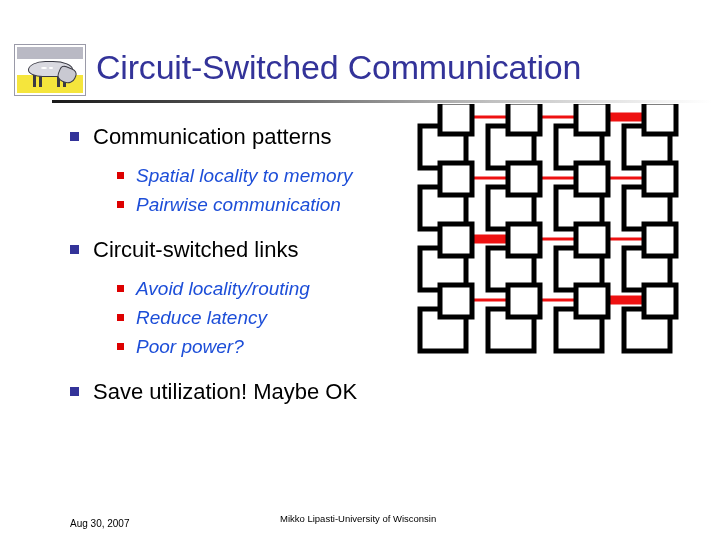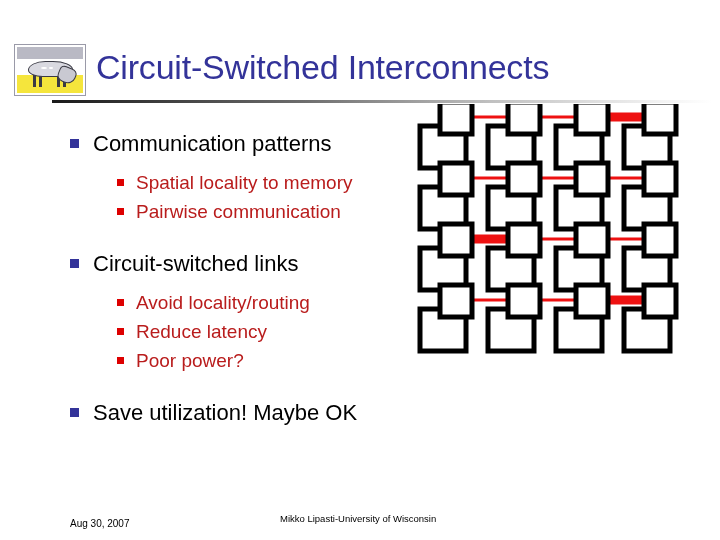--- a/index.html
+++ b/index.html
@@ -129,43 +129,44 @@
     width: 360px;
   }
   .bullet-row {
     display: flex;
     align-items: flex-start;
   }
   .bullet-mark {
     flex: 0 0 auto;
     display: inline-block;
   }
-  .lvl1 { margin-top: 9px; }
+  .lvl1 { margin-top: 2px; }
   .lvl1 .bullet-mark {
     width: 9px; height: 9px;
     background: #333399;
     margin-top: 10px;
     margin-right: 14px;
   }
   .lvl1 .bullet-text {
     font-size: 22px;
     color: #000000;
     line-height: 30px;
   }
   .lvl2 { margin-left: 47px; }
   .lvl2 .bullet-mark {
     width: 7px; height: 7px;
     background: #dd0000;
     margin-top: 11px;
     margin-right: 12px;
   }
   .lvl2 .bullet-text {
     font-size: 19px;
-    color: #b91c1c;
+    color: #1d4ed8;
     line-height: 29px;
+    font-style: italic;
   }
   .group-gap { height: 9px; }
   .group-gap-lg { height: 14px; }
 
   
   #mesh {
     position: absolute;
     left: 412px;
     top: 104px;
     width: 300px;
@@ -205,21 +206,21 @@
       <div class="leg l3"></div>
       <div class="leg l4"></div>
       <div class="cow-body">
         <div class="spot s1"></div>
         <div class="spot s2"></div>
       </div>
       <div class="cow-head"></div>
     </div>
   </div>
 
-  <div id="slide-title">Circuit-Switched Interconnects</div>
+  <div id="slide-title">Circuit-Switched Communication</div>
   <div id="title-rule"></div>
 
   <div id="body">
 
     <div class="bullet-row lvl1">
       <span class="bullet-mark"></span>
       <span class="bullet-text">Communication patterns</span>
     </div>
     <div class="group-gap"></div>
     <div class="bullet-row lvl2">

